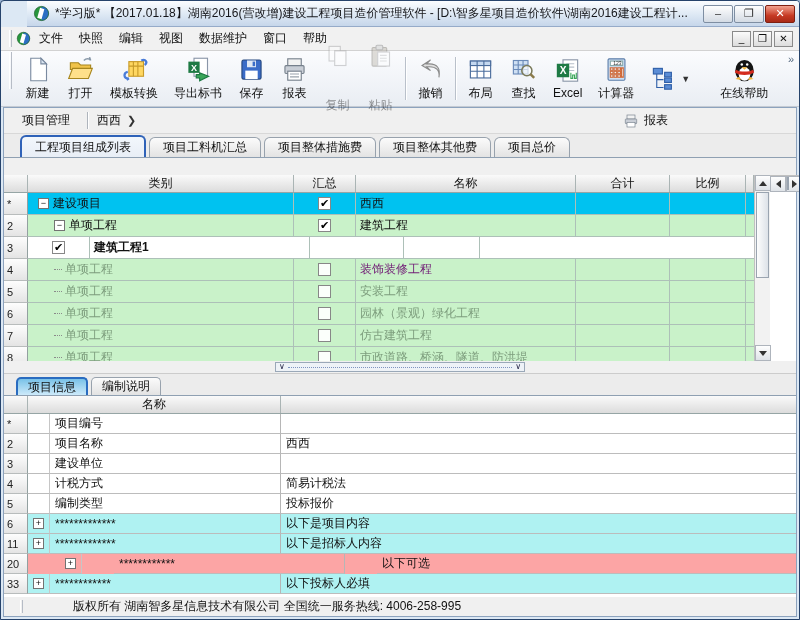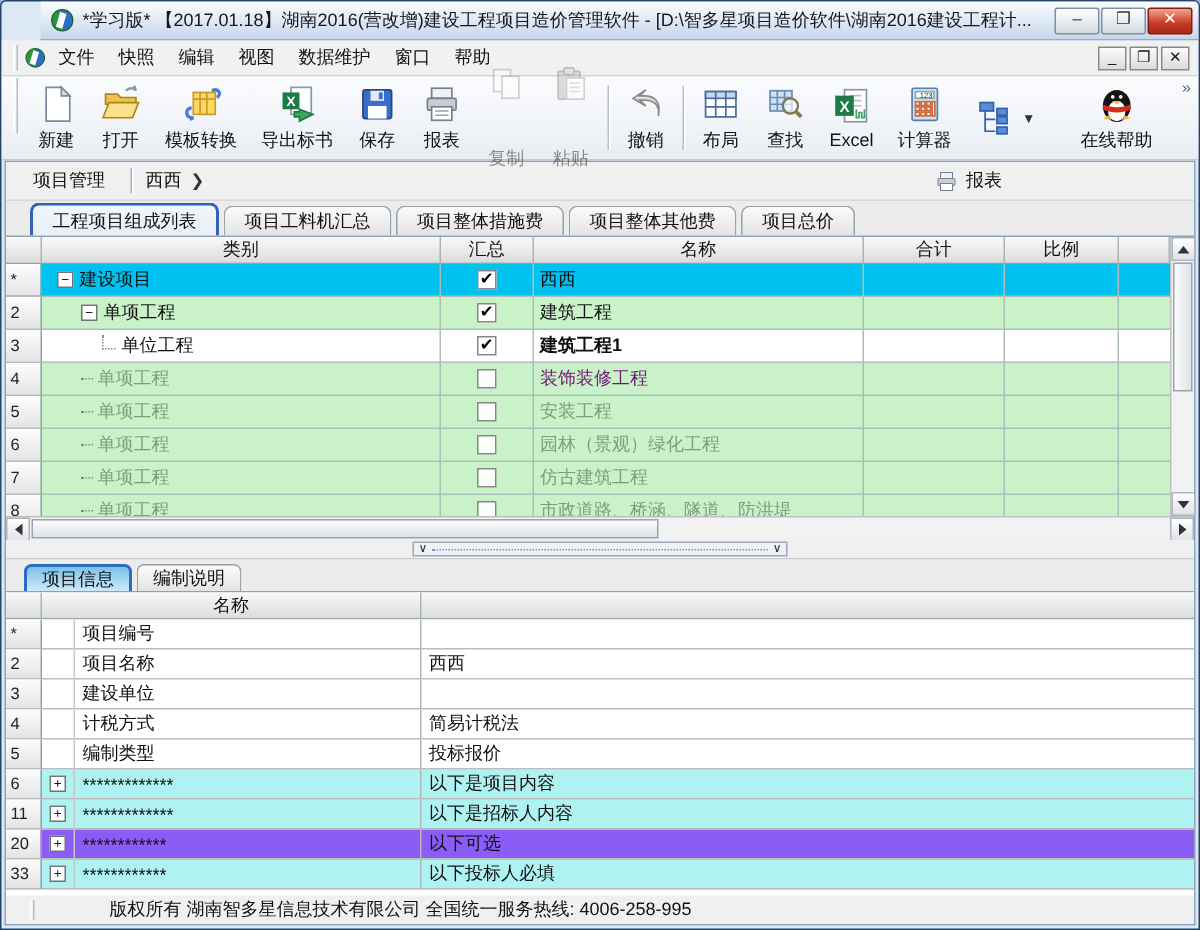--- a/index.html
+++ b/index.html
@@ -55,21 +55,21 @@
   .tab{height:20px;padding:0 13px;display:flex;align-items:center;white-space:nowrap;
        background:linear-gradient(#fbfbfb,#e3e3e3);border:1px solid #98a2ad;border-bottom:none;
        border-radius:6px 6px 0 0;}
   .tab.active{height:22px;background:linear-gradient(#f2f7fc,#e8eef6);border:2px solid #2f62b8;border-bottom:none;}
   .btabsrow{height:22px;flex:none;display:flex;align-items:flex-end;gap:3px;background:#ececec;
             border-bottom:1px solid #8fa0b2;padding-left:12px;}
   .btab{height:18px;padding:0 10px;display:flex;align-items:center;white-space:nowrap;
         background:linear-gradient(#fbfbfb,#e3e3e3);border:1px solid #98a2ad;border-bottom:none;border-radius:5px 5px 0 0;}
   .btab.active{height:18px;background:linear-gradient(#79c2e8,#cdeafa);border:2px solid #2a6cc0;border-bottom:none;}
   
-  .gridwrap{flex:none;display:flex;flex-direction:column;background:#fff;}
+  .gridwrap{flex:none;display:flex;flex-direction:row;background:#fff;margin-top:17px;}
   .gtop{display:flex;min-height:0;}
   .gmain{flex:1;display:flex;flex-direction:column;min-width:0;}
   .ghead{height:18px;flex:none;display:flex;background:linear-gradient(#fafafa,#dcdcdc);
          border-bottom:1px solid #96a5a5;}
   .hc{display:flex;align-items:center;justify-content:center;border-right:1px solid #aab4b4;
       font-size:12px;overflow:hidden;white-space:nowrap;}
   .gbody{height:168px;overflow:hidden;position:relative;background:#fff;}
   .grow{height:22px;display:flex;align-items:stretch;}
   .browi{height:20px;display:flex;align-items:stretch;background:#fff;}
   .cell{display:flex;align-items:center;overflow:hidden;white-space:nowrap;
@@ -411,24 +411,20 @@
                 <div class="cell" style="width: 62px; flex-shrink: 0; justify-content: center;">
                   <span class="cb">✔</span>
                 </div>
                 <div class="cell" style="width: 220px; flex-shrink: 0;">建筑工程</div>
                 <div class="cell" style="width: 94px; flex-shrink: 0;"></div>
                 <div class="cell" style="width: 76px; flex-shrink: 0;"></div>
                 <div class="cell" style="flex: 1 1 0%; border-right: none;"></div>
               </div>
               <div class="grow" style="background: rgb(255, 255, 255);">
                 <div class="numc">3</div>
-                <div class="cell" style="width: 266px; flex-shrink: 0; padding-left: 40px;">
-                  <span class="lconn"></span>
-                  <span>单位工程</span>
-                </div>
                 <div class="cell" style="width: 62px; flex-shrink: 0; justify-content: center;">
                   <span class="cb">✔</span>
                 </div>
                 <div class="cell bold" style="width: 220px; flex-shrink: 0;">建筑工程1</div>
                 <div class="cell" style="width: 94px; flex-shrink: 0;"></div>
                 <div class="cell" style="width: 76px; flex-shrink: 0;"></div>
                 <div class="cell" style="flex: 1 1 0%; border-right: none;"></div>
               </div>
               <div class="grow" style="background: rgb(201, 242, 201);">
                 <div class="numc">4</div>
@@ -585,21 +581,21 @@
             <div class="bcell" style="flex: 1 1 0%; border-right: none;">以下是项目内容</div>
           </div>
           <div class="browi" style="background: rgb(175, 242, 242);">
             <div class="numc" style="height: auto;">11</div>
             <div class="indc" style="background: transparent;">
               <span class="exp">+</span>
             </div>
             <div class="bcell" style="width: 231px; flex-shrink: 0;">*************</div>
             <div class="bcell" style="flex: 1 1 0%; border-right: none;">以下是招标人内容</div>
           </div>
-          <div class="browi" style="background: #8b5cf6;">
+          <div class="browi" style="background: #fca5a5; gap: 32px;">
             <div class="numc" style="height: auto;">20</div>
             <div class="indc" style="background: transparent;">
               <span class="exp">+</span>
             </div>
             <div class="bcell" style="width: 231px; flex-shrink: 0;">************</div>
             <div class="bcell" style="flex: 1 1 0%; border-right: none;">以下可选</div>
           </div>
           <div class="browi" style="background: rgb(175, 242, 242);">
             <div class="numc" style="height: auto;">33</div>
             <div class="indc" style="background: transparent;">

